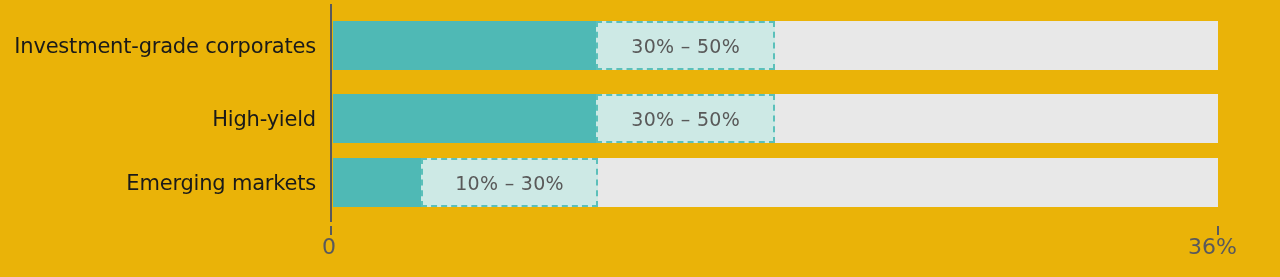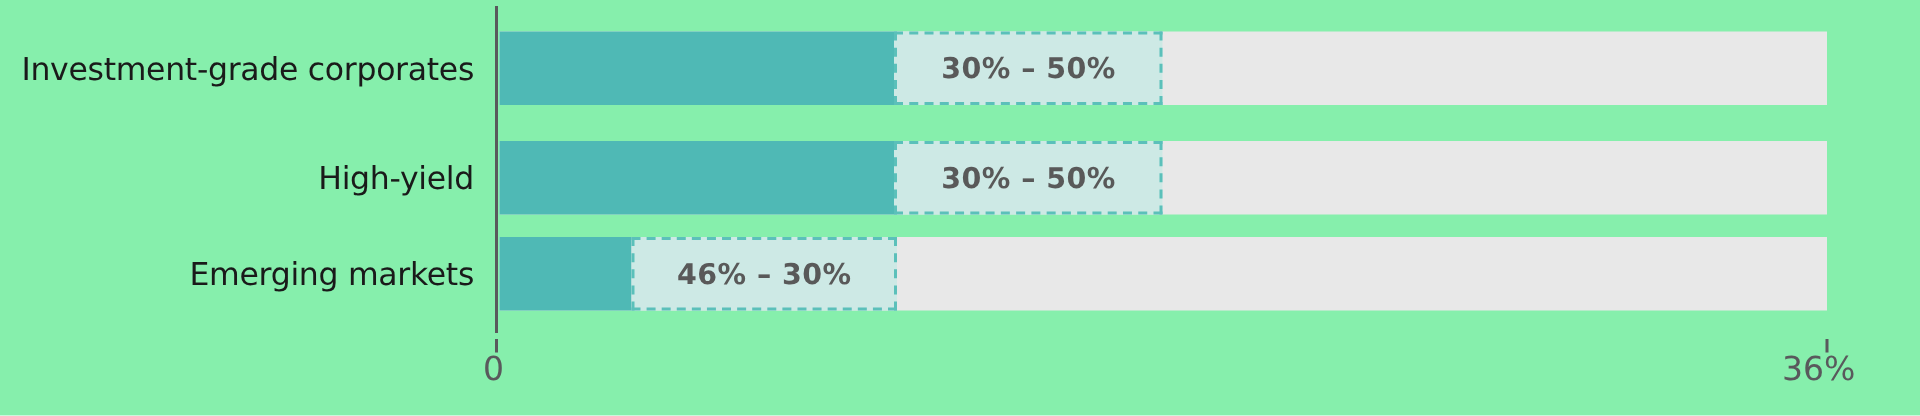--- a/index.html
+++ b/index.html
@@ -7,21 +7,21 @@
     padding: 0;
     background: #ffffff;
   }
   body {
     font-family: "DejaVu Sans", sans-serif;
   }
   #chart-root {
     position: relative;
     width: 1280px;
     height: 277px;
-    background: #86efac;
+    background: #eab308;
     overflow: hidden;
   }
 
   
   .cat-label {
     position: absolute;
     right: 964px;           
     width: 320px;
     text-align: right;
     font-family: "DejaVu Sans", sans-serif;
@@ -87,21 +87,21 @@
     background: #cde9e5;
     border: 2px dashed #5bc0ba;
     box-sizing: border-box;
     display: flex;
     align-items: center;
     justify-content: center;
   }
   .range-text {
     font-family: "DejaVu Sans", sans-serif;
     font-size: 19px;
-    font-weight: bold;
+    font-weight: normal;
     color: #595959;
     white-space: nowrap;
     letter-spacing: 0.3px;
   }
 </style>
 </head>
 <body>
 
 <div id="chart-root">
 
@@ -126,21 +126,21 @@
     <div class="fill" style="width:29.7%;"></div>
     <div class="range-box" style="left:29.7%; width:20.3%;">
       <span class="range-text">30% – 50%</span>
     </div>
   </div>
 
   <div class="bar-row" style="top:158px;">
     <div class="track"></div>
     <div class="fill" style="width:9.9%;"></div>
     <div class="range-box" style="left:9.9%; width:20.1%;">
-      <span class="range-text">46% – 30%</span>
+      <span class="range-text">10% – 30%</span>
     </div>
   </div>
 
   <div class="tick-mark" style="left:330px;"></div>
   <div class="tick-mark" style="left:1217px;"></div>
 
   <div class="tick-label left">0</div>
 
   <div class="tick-label right">36%</div>
 

